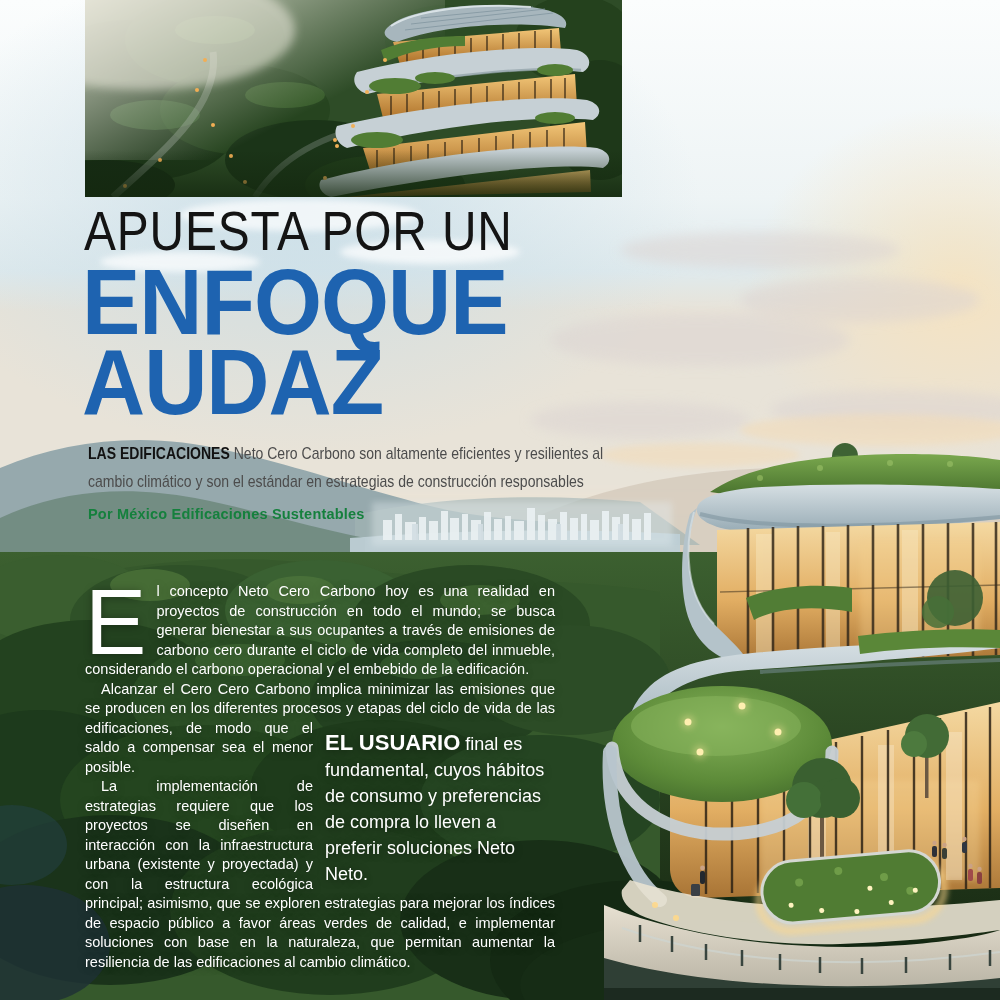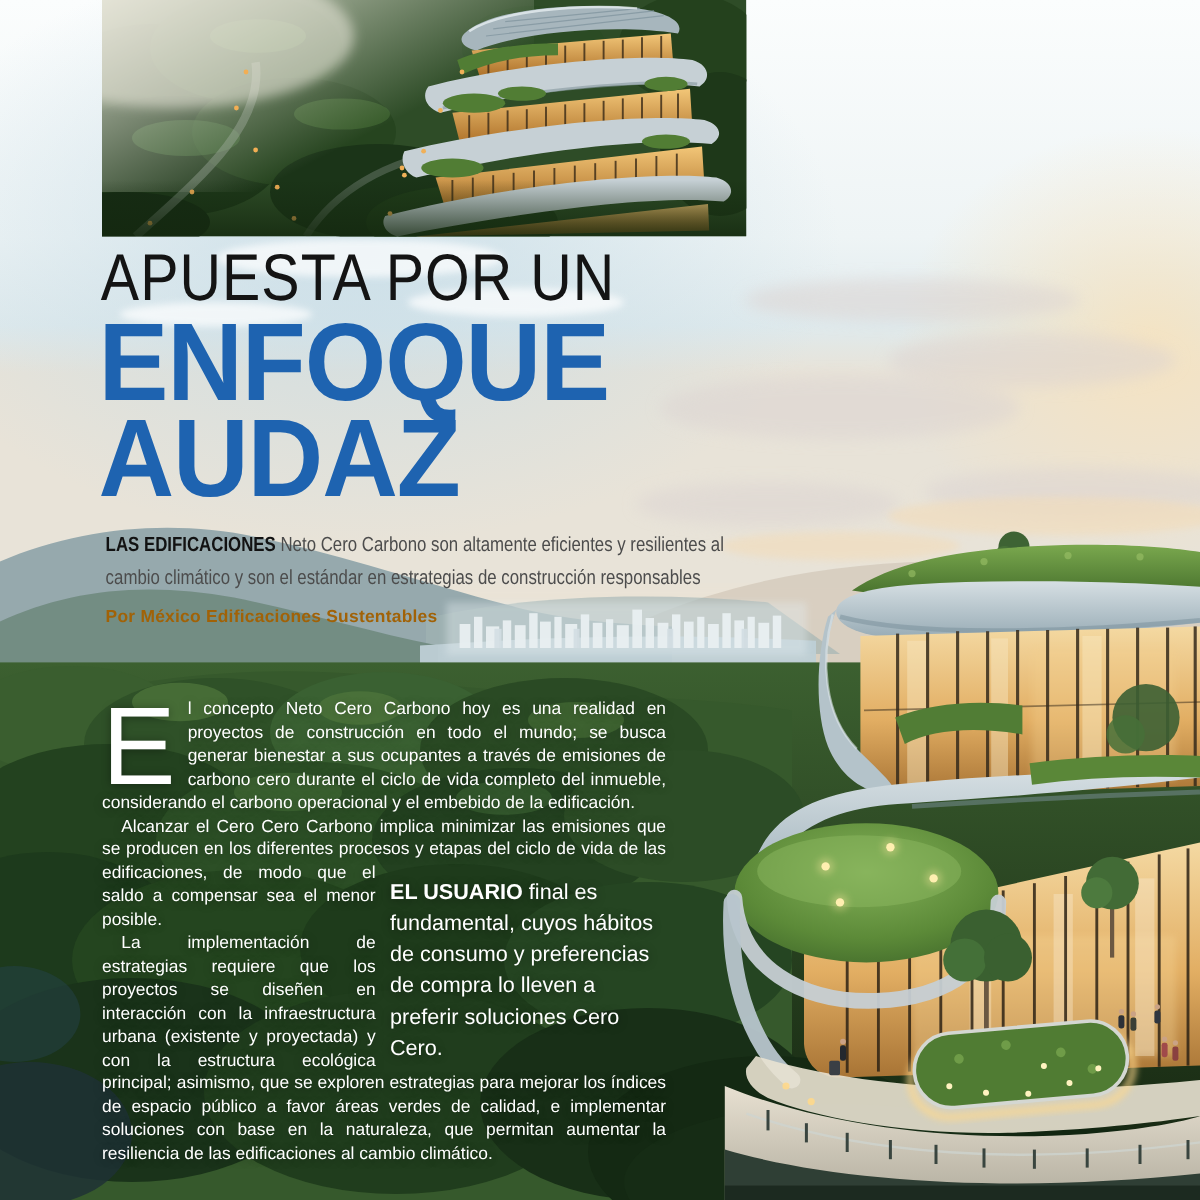--- a/index.html
+++ b/index.html
@@ -24,41 +24,41 @@
   }
   
   .dek{
     position:absolute;left:88px;top:440px;width:650px;
     transform:scaleX(.825);transform-origin:0 0;
     font-size:17px;line-height:27.5px;color:#4c4c4c;
   }
   .dek .lead{font-weight:700;color:#121212;}
   .byline{
     position:absolute;left:88px;top:506px;
-    font-size:14.5px;font-weight:700;color:#a16207;letter-spacing:.2px;
+    font-size:14.5px;font-weight:700;color:#15803d;letter-spacing:.2px;
   }
   
   .article-body{
     position:absolute;left:85px;top:582px;width:470px;
     color:#ffffff;font-size:14.5px;line-height:19.5px;text-align:justify;
     text-shadow:0 1px 8px rgba(0,0,0,.35);
   }
   .article-body p{margin:0;}
   .article-body .indent{text-indent:16px;}
   .drop-cap{
     float:left;font-size:92px;line-height:72px;padding:4px 10px 0 0;
     font-weight:400;color:#ffffff;
   }
   .pull-quote{
     float:right;width:230px;margin-left:12px;padding-top:50px;
     shape-outside:polygon(0 50px,100% 50px,100% 100%,0 100%);
     font-size:18px;line-height:26px;text-align:left;color:#ffffff;
     text-shadow:0 1px 8px rgba(0,0,0,.4);
   }
-  .pull-quote .lead{font-weight:700;font-size:18px;margin-top:31px;}
+  .pull-quote .lead{font-weight:700;font-size:22px;margin-top:31px;}
 </style>
 </head>
 <body>
 
 <div class="page">
 
   <svg class="bg" viewBox="0 0 1000 1000" preserveAspectRatio="none" aria-hidden="true">
     <defs>
       <linearGradient id="sky" x1="0" y1="0" x2="0" y2="1">
         <stop offset="0" stop-color="#fbfdfd"></stop>
@@ -490,19 +490,19 @@
   </div>
 
   <div class="dek">
     <span class="lead">LAS EDIFICACIONES</span><span> Neto Cero Carbono son altamente eficientes y resilientes al cambio climático y son el estándar en estrategias de construcción responsables</span>
   </div>
   <div class="byline">Por México Edificaciones Sustentables</div>
 
   <div class="article-body">
     <p><span class="drop-cap">E</span><span>l concepto Neto Cero Carbono hoy es una realidad en proyectos de construcción en todo el mundo; se busca generar bienestar a sus ocupantes a través de emisiones de carbono cero durante el ciclo de vida completo del inmueble, considerando el carbono operacional y el embebido de la edificación.</span></p>
     <aside class="pull-quote">
-      <span class="lead">EL USUARIO</span><span> final es fundamental, cuyos hábitos de consumo y preferencias de compra lo lleven a preferir soluciones Cero Cero.</span>
+      <span class="lead">EL USUARIO</span><span> final es fundamental, cuyos hábitos de consumo y preferencias de compra lo lleven a preferir soluciones Neto Neto.</span>
     </aside>
     <p class="indent">Alcanzar el Cero Cero Carbono implica minimizar las emisiones que se producen en los diferentes procesos y etapas del ciclo de vida de las edificaciones, de modo que el saldo a compensar sea el menor posible.</p>
     <p class="indent">La implementación de estrategias requiere que los proyectos se diseñen en interacción con la infraestructura urbana (existente y proyectada) y con la estructura ecológica principal; asimismo, que se exploren estrategias para mejorar los índices de espacio público a favor áreas verdes de calidad, e implementar soluciones con base en la naturaleza, que permitan aumentar la resiliencia de las edificaciones al cambio climático.</p>
   </div>
 
 </div>
 
 </body></html>

